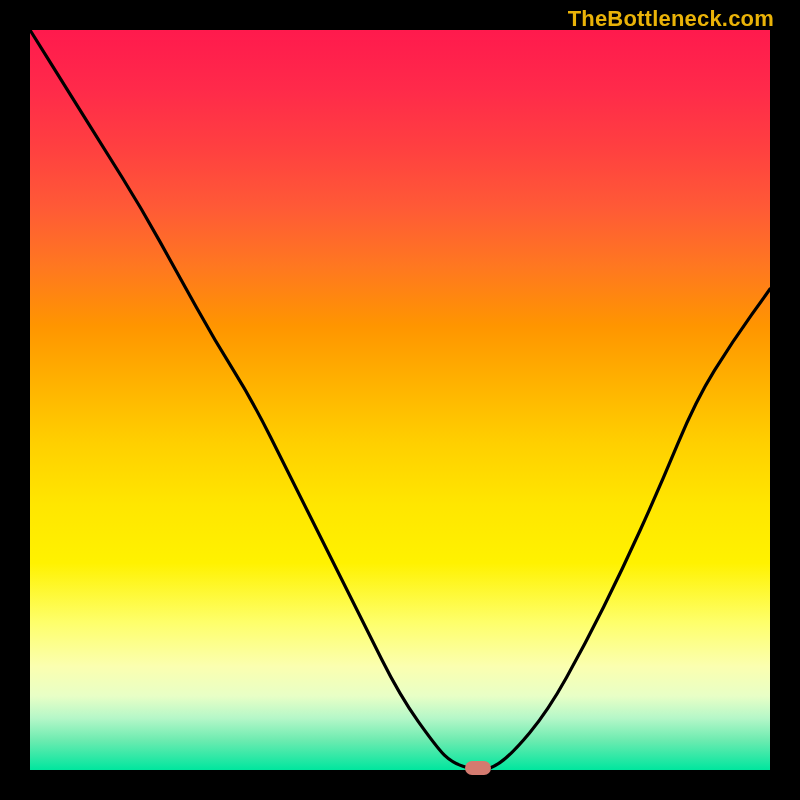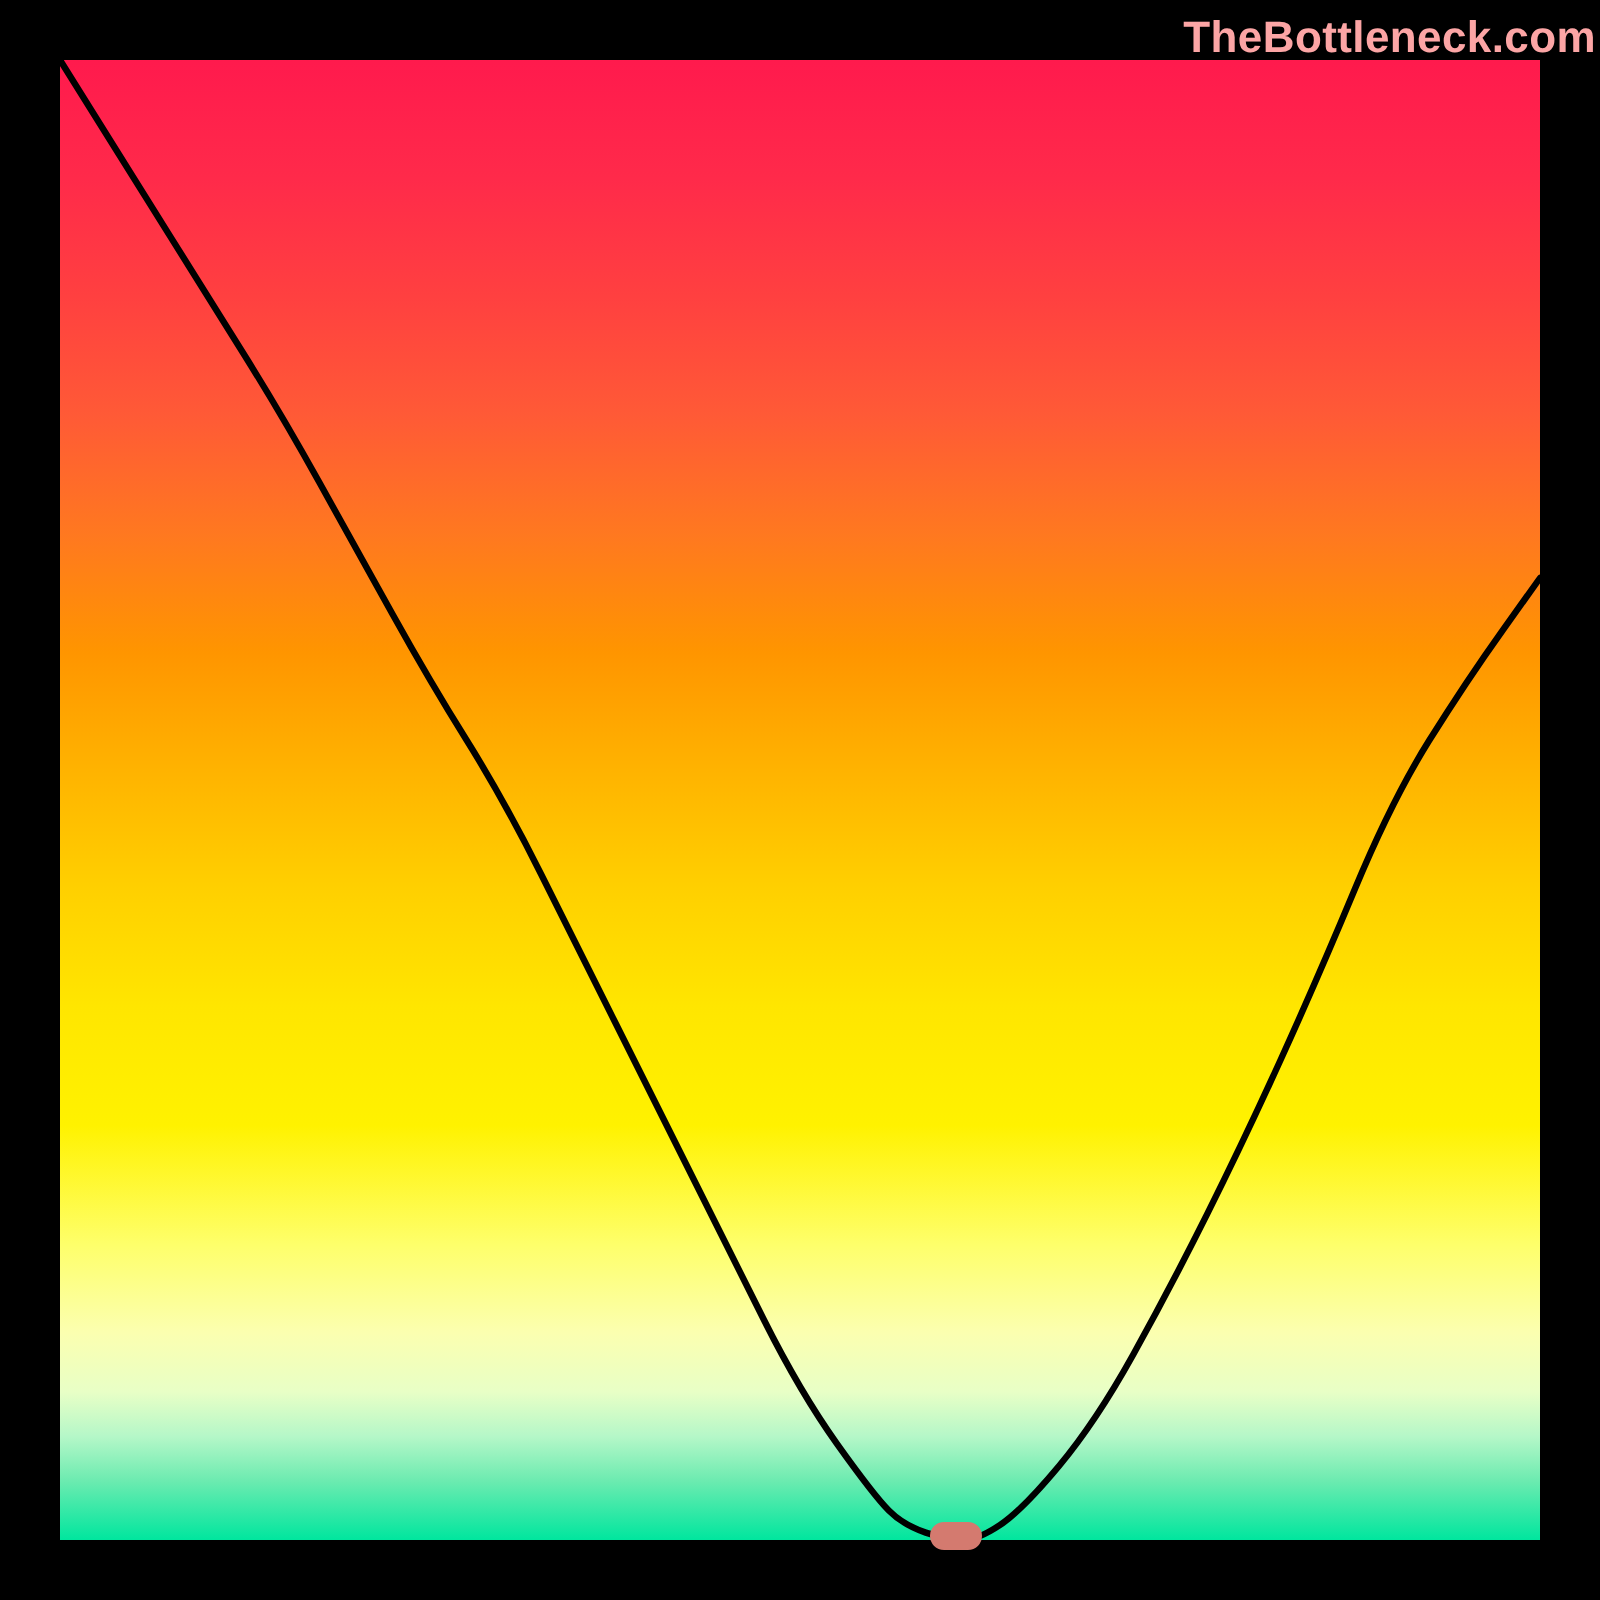--- a/index.html
+++ b/index.html
@@ -37,25 +37,25 @@
       #fbffb0 86%,
       #e8ffc6 90%,
       #b5f7c8 93%,
       #6cebb0 96%,
       #00e69e 100%
     );
   }
   .watermark {
     position: absolute;
     top: 6px;
-    right: 2px;
+    right: 26px;
     font-family: Arial, Helvetica, sans-serif;
     font-size: 22px;
     font-weight: 600;
-    color: #fca5a5;
+    color: #eab308;
     letter-spacing: 0.2px;
     user-select: none;
   }
   svg.curve {
     position: absolute;
     left: 0;
     top: 0;
     width: 740px;
     height: 740px;
     overflow: visible;

